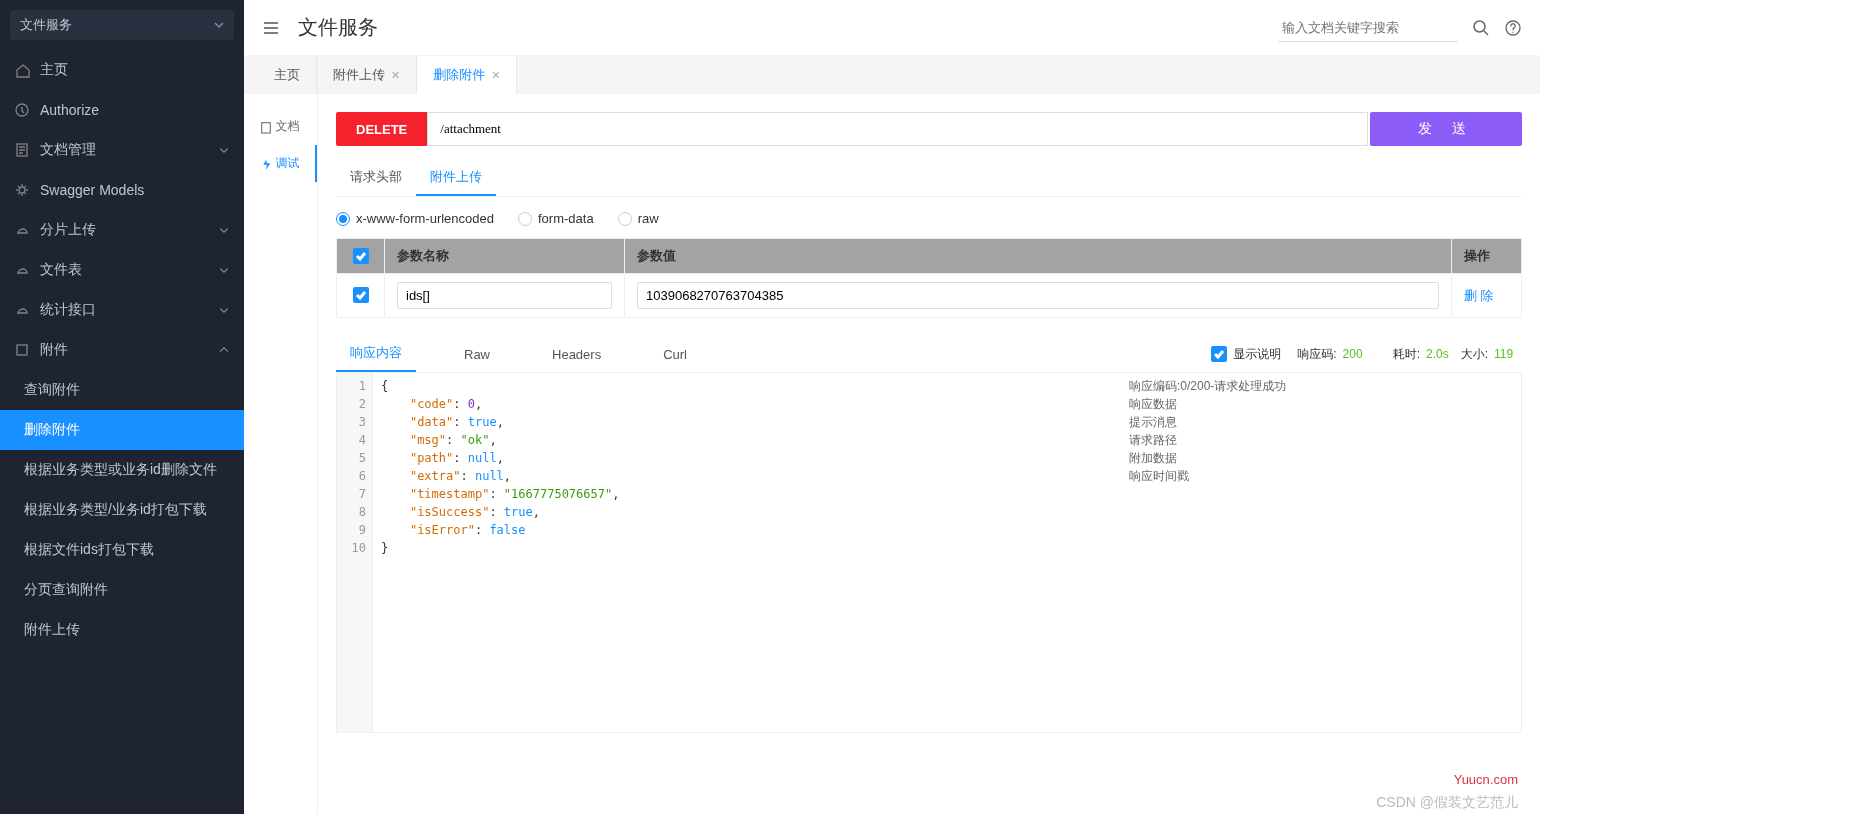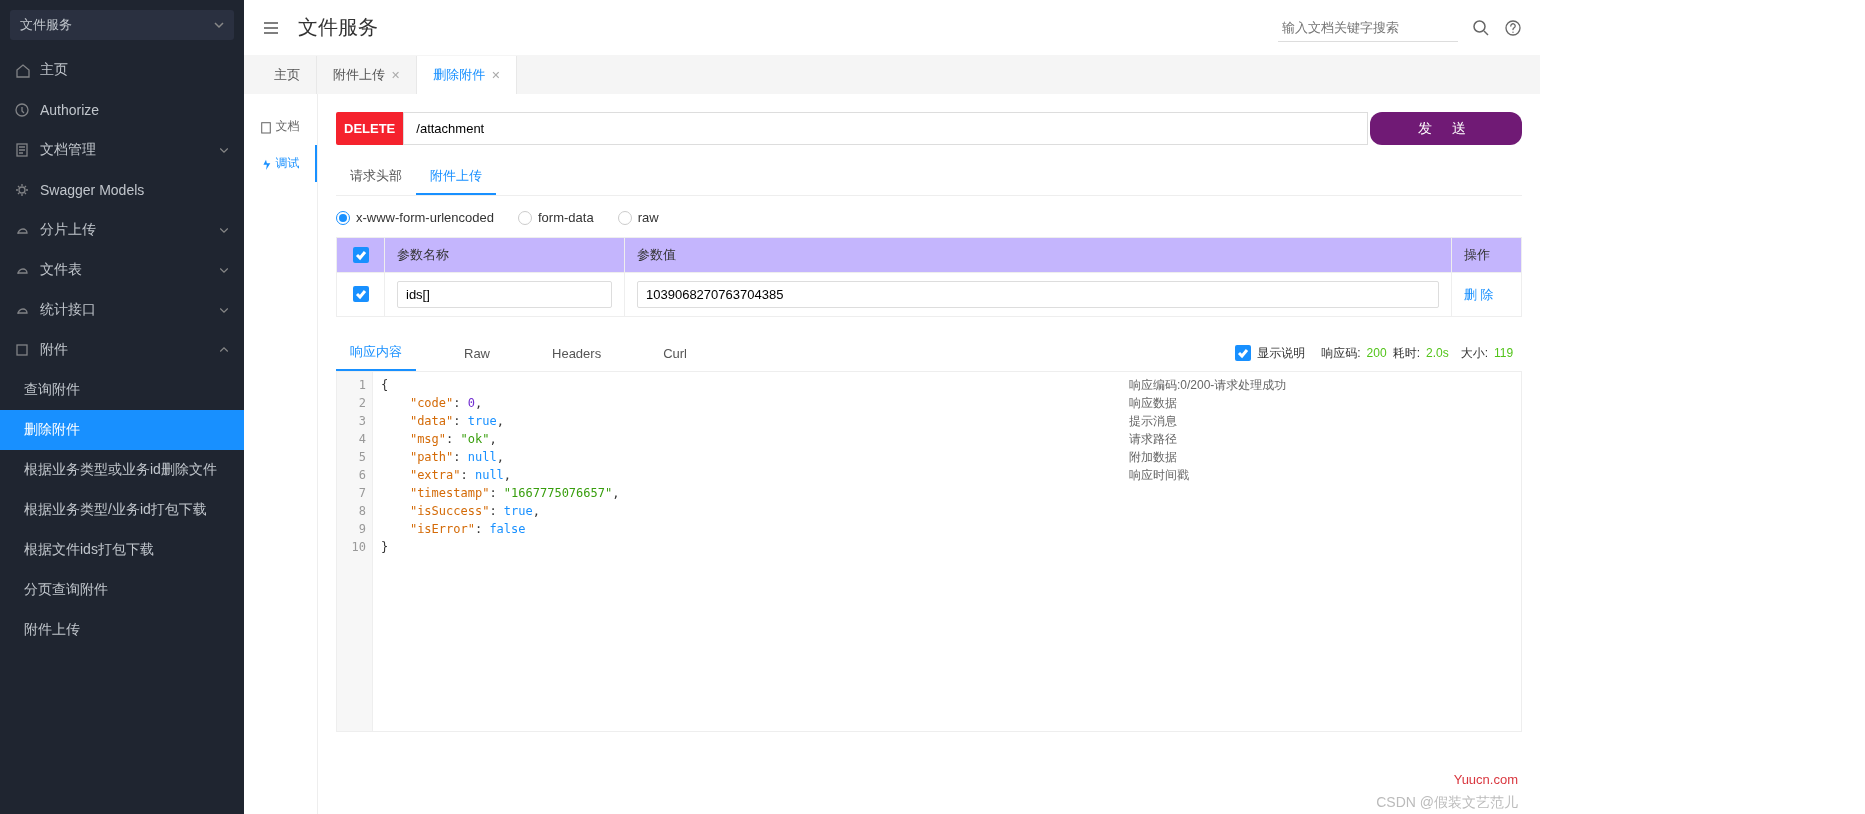--- a/index.html
+++ b/index.html
@@ -27,34 +27,34 @@
 .tabs { display:flex; padding:0 14px; background:#f5f5f5; }
 .tab { padding:10px 16px; font-size:13px; color:#555; cursor:pointer; display:flex; align-items:center; gap:6px; background:#f5f5f5; border-right:1px solid #e8e8e8; }
 .tab.active { background:#fff; color:#1890ff; }
 .tab .x { color:#aaa; font-size:11px; }
 .body { flex:1; display:flex; min-height:0; }
 .inner-side { width:74px; border-right:1px solid #eee; padding-top:14px; }
 .inner-side .isi { display:flex; align-items:center; justify-content:center; gap:4px; padding:10px 4px; font-size:12px; color:#666; cursor:pointer; border-right:2px solid transparent; }
 .inner-side .isi.active { color:#1890ff; border-right-color:#1890ff; }
 .content { flex:1; padding:18px 18px 18px 18px; overflow:auto; min-width:0; }
 .url-row { display:flex; gap:0; margin-bottom:14px; }
-.method-badge { background:#f5222d; color:#fff; font-weight:700; padding:0 8px; display:flex; align-items:center; font-size:13px; border-radius:2px 0 0 2px; }
-.url-input { flex:1; border:1px solid #ddd; padding:8px 12px; font-size:13px; outline:none; }
-.send-btn { background:#701a75; color:#fff; border:none; padding:0 48px; font-size:14px; letter-spacing:8px; cursor:pointer; border-radius:12px; margin-left:2px; }
+.method-badge { background:#f5222d; color:#fff; font-weight:700; padding:0 20px; display:flex; align-items:center; font-size:13px; border-radius:2px 0 0 2px; }
+.url-input { flex:1; border:1px solid #ddd; padding:8px 12px; font-size:13px; outline:none;font-family:Liberation Serif, serif; }
+.send-btn { background:#8b5cf6; color:#fff; border:none; padding:0 48px; font-size:14px; letter-spacing:8px; cursor:pointer; border-radius:2px; margin-left:2px; }
 .subtabs { display:flex; border-bottom:1px solid #eee; margin-bottom:14px; }
 .subtab { padding:8px 14px; color:#555; cursor:pointer; font-size:13px; }
 .subtab.active { color:#1890ff; border-bottom:2px solid #1890ff; }
 .radios { display:flex; gap:24px; margin-bottom:12px; align-items:center; }
 .radio { display:flex; align-items:center; gap:6px; cursor:pointer; color:#333; }
 .radio-c { width:14px; height:14px; border-radius:50%; border:1px solid #ccc; display:inline-flex; align-items:center; justify-content:center; }
 .radio.sel .radio-c { border-color:#1890ff; }
 .radio.sel .radio-c::after { content:''; width:8px; height:8px; border-radius:50%; background:#1890ff; }
 table { width:100%; border-collapse:collapse; }
 th, td { border:1px solid #eee; padding:8px 12px; text-align:left; font-size:13px; }
-th { font-weight:400; color:#333; background:#c4b5fd; }
+th { font-weight:700; color:#333; background:#a3a3a3; }
 .chk { width:16px; height:16px; background:#1890ff; border-radius:2px; display:inline-flex; align-items:center; justify-content:center; cursor:pointer; }
 .chk svg { width:12px; height:12px; stroke:#fff; stroke-width:3; fill:none; }
 .txt-in { width:100%; border:1px solid #ddd; padding:5px 8px; font-size:13px; outline:none; border-radius:2px; }
 .del-link { color:#1890ff; cursor:pointer; }
 .resp-tabs { display:flex; margin-top:18px; border-bottom:1px solid #eee; align-items:center; }
 .resp-tab { padding:8px 14px; color:#555; cursor:pointer; font-size:13px; margin-right:34px; }
 .resp-tab.active { color:#1890ff; border-bottom:2px solid #1890ff; }
 .resp-meta { margin-left:auto; display:flex; align-items:center; gap:6px; font-size:12px; }
 .resp-meta .g { color:#52c41a; }
 .resp-body { display:flex; border:1px solid #eee; border-top:none; min-height:360px; }
@@ -284,21 +284,21 @@
             <div class="resp-tab">Curl</div>
             <div class="resp-meta">
               <span class="chk">
                 <svg viewBox="0 0 12 12">
                   <path d="M2 6l3 3 5-6"></path>
                 </svg>
               </span>
 <span>显示说明</span>
 <span style="margin-left:10px">响应码:</span>
 <span class="g">200</span>
-<span style="margin-left:0">耗时:</span>
+<span style="margin-left:24px">耗时:</span>
 <span class="g">2.0s</span>
 <span style="margin-left:6px">大小:</span>
 <span class="g sz">119</span>
             </div>
           </div>
         <div class="resp-body">
           <div class="gutter" id="gutter">1<br>2<br>3<br>4<br>5<br>6<br>7<br>8<br>9<br>10<br></div>
           <div class="code" id="code">{
     <span class="k">"code"</span>: <span class="n">0</span>,
     <span class="k">"data"</span>: <span class="b">true</span>,

